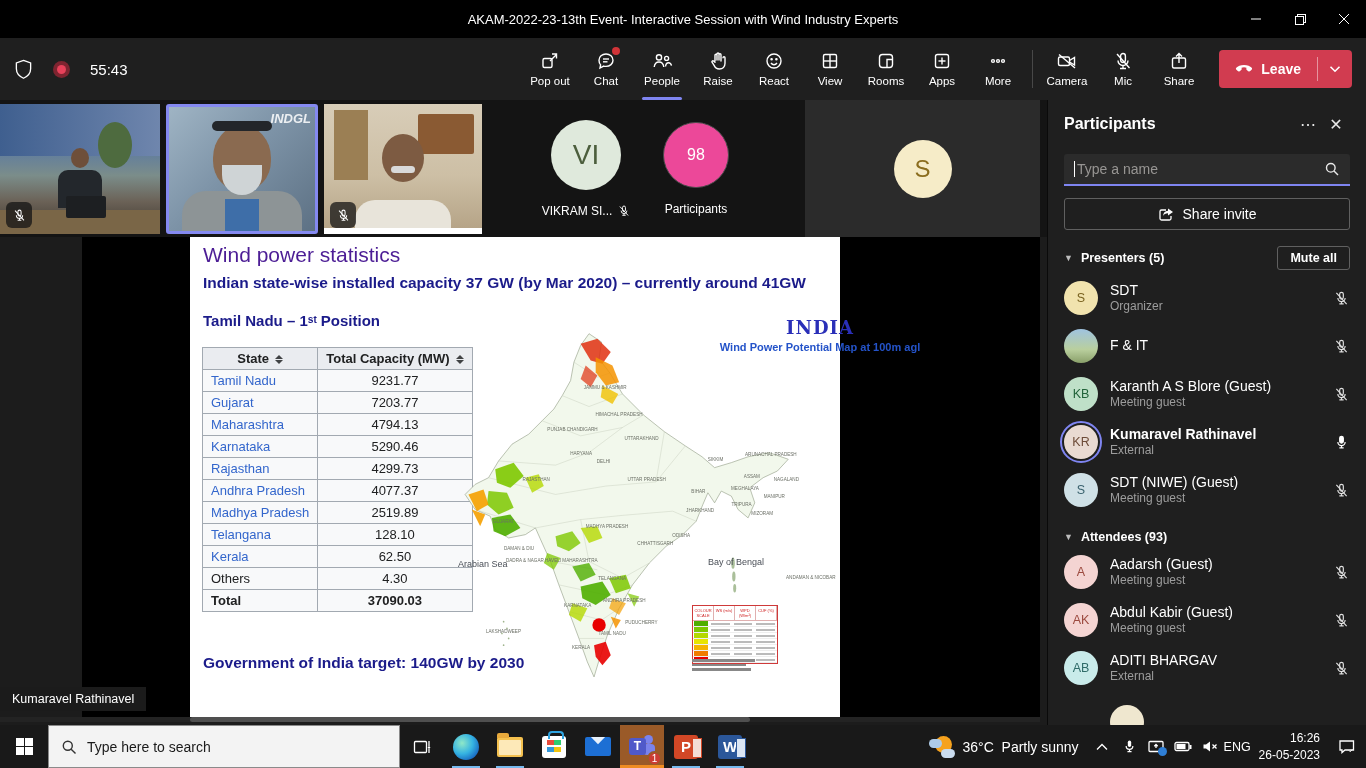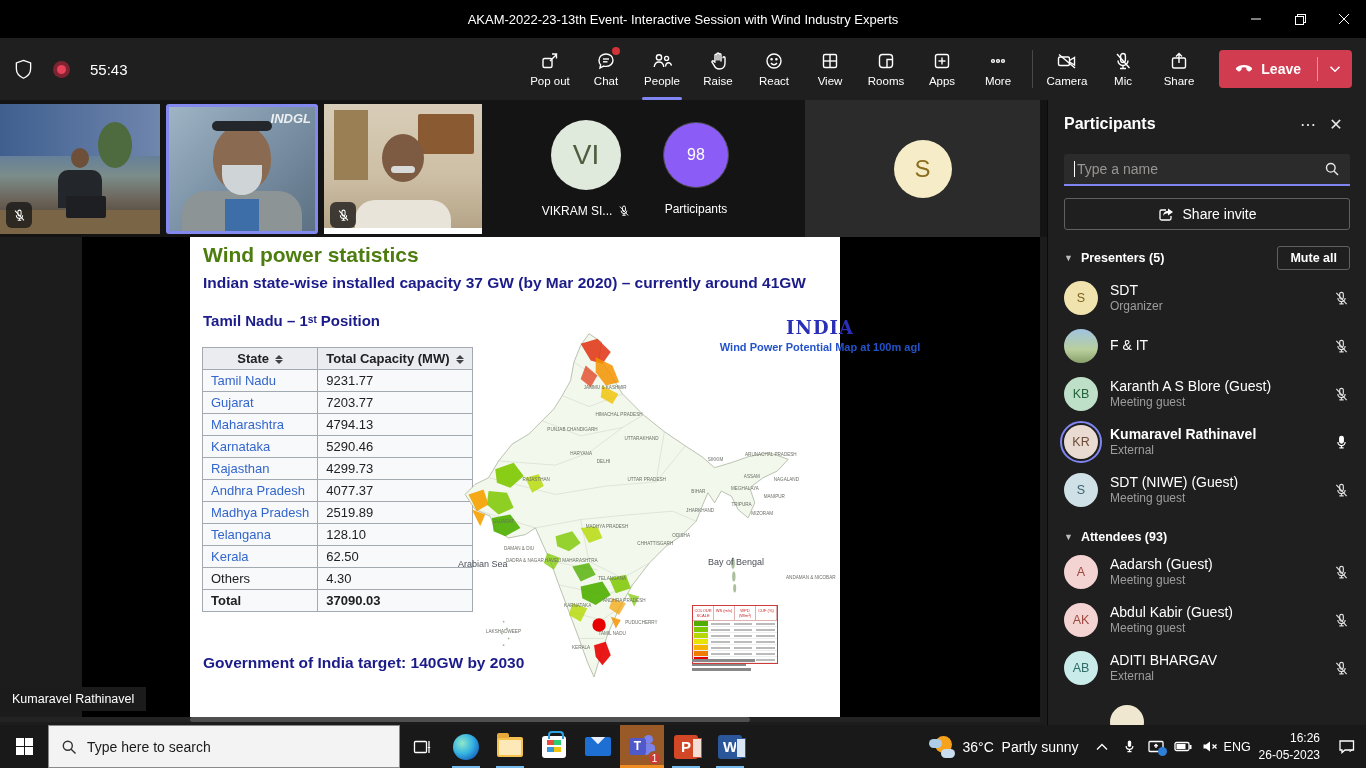--- a/index.html
+++ b/index.html
@@ -65,37 +65,37 @@
   .scene3 .door { position:absolute; left:10px; top:6px; width:34px; height:70px; background:#9b7f54; }
   .scene3 .head { position:absolute; left:50%; top:30px; transform:translateX(-50%); width:42px; height:48px; border-radius:50%; background:#7d5b42; }
   .scene3 .mst { position:absolute; left:50%; top:62px; transform:translateX(-50%); width:24px; height:7px; border-radius:4px; background:#d9d9d9; }
   .scene3 .torso { position:absolute; left:50%; bottom:0; transform:translateX(-50%); width:96px; height:34px; border-radius:20px 20px 0 0; background:#e8e4da; }
   .spot { position:absolute; top:4px; display:flex; flex-direction:column; align-items:center; }
   .spot-vi { left:548px; width:76px; }
   .spot-98 { left:656px; width:80px; }
   .avatar-big { width:70px; height:70px; border-radius:50%; display:flex; align-items:center; justify-content:center;
     font-size:28px; margin-top:16px; }
   .vi-av { background:#dfe9dc; color:#4c5e3d; }
-  .n98 { background:#8b5cf6; border:1px solid #4a4a4a; color:#fff; font-size:16px; width:66px; height:66px; margin-top:18px; }
+  .n98 { background:#ec4899; border:1px solid #4a4a4a; color:#fff; font-size:16px; width:66px; height:66px; margin-top:18px; }
   .spot-label { margin-top:14px; color:#fff; font-size:12px; display:flex; align-items:center; gap:6px; white-space:nowrap; }
   .s-tile { position:absolute; left:805px; top:0; width:235px; height:137px; background:#2b2b2b; display:flex; align-items:center; justify-content:center; }
   .s-av { width:58px; height:58px; border-radius:50%; background:#f6ecc8; color:#8b6d1e; font-size:24px; display:flex; align-items:center; justify-content:center; }
 
   
   .stage { position:absolute; left:0; top:237px; width:1047px; height:488px; background:#1c1c1c; }
   .screenshare { position:absolute; left:82px; top:0; width:958px; height:481px; background:#000; }
   .slide { position:absolute; left:108px; top:0; width:650px; height:481px; background:#fff; color:#111; }
-  .sl-title { position:absolute; left:13px; top:6px; font-size:21px; font-weight:bold; color:#4d7c0f; }
+  .sl-title { position:absolute; left:13px; top:6px; font-size:21px; font-weight:normal; color:#4c1d95; }
   .sl-sub { position:absolute; left:13px; top:37px; font-size:15.5px; font-weight:bold; color:#1b1b8a; }
   .sl-rank { position:absolute; left:13px; top:75px; font-size:15px; font-weight:bold; color:#1b1b8a; }
   .sl-foot { position:absolute; left:13px; top:417px; font-size:15.5px; font-weight:bold; color:#1b1b8a; }
   .wikitable { position:absolute; left:12px; top:110px; border-collapse:collapse; font-size:13px; background:#f8f9fa; }
   .wikitable th, .wikitable td { border:1px solid #a2a9b1; padding:3px 8px; height:17px; }
   .wikitable th { background:#eaecf0; font-weight:bold; color:#202122; text-align:center; }
-  .wikitable td.cap { text-align:left; color:#202122; min-width:120px; }
+  .wikitable td.cap { text-align:center; color:#202122; min-width:120px; }
   .wikitable td.state { text-align:left; color:#3366cc; min-width:92px; }
   .wikitable tr.plain td.state { color:#202122; }
   .wikitable tr.total td { font-weight:bold; color:#202122; }
   .sort { display:inline-block; vertical-align:middle; margin-left:6px; }
   .sort b { display:block; width:0; height:0; border-left:4px solid transparent; border-right:4px solid transparent; }
   .sort .up { border-bottom:4px solid #404244; margin-bottom:1px; }
   .sort .dn { border-top:4px solid #404244; }
   
   .mapbox { position:absolute; left:250px; top:70px; width:400px; height:400px; }
   .map-title { position:absolute; left:255px; top:10px; width:250px; text-align:center; font-family:"DejaVu Serif", serif;

